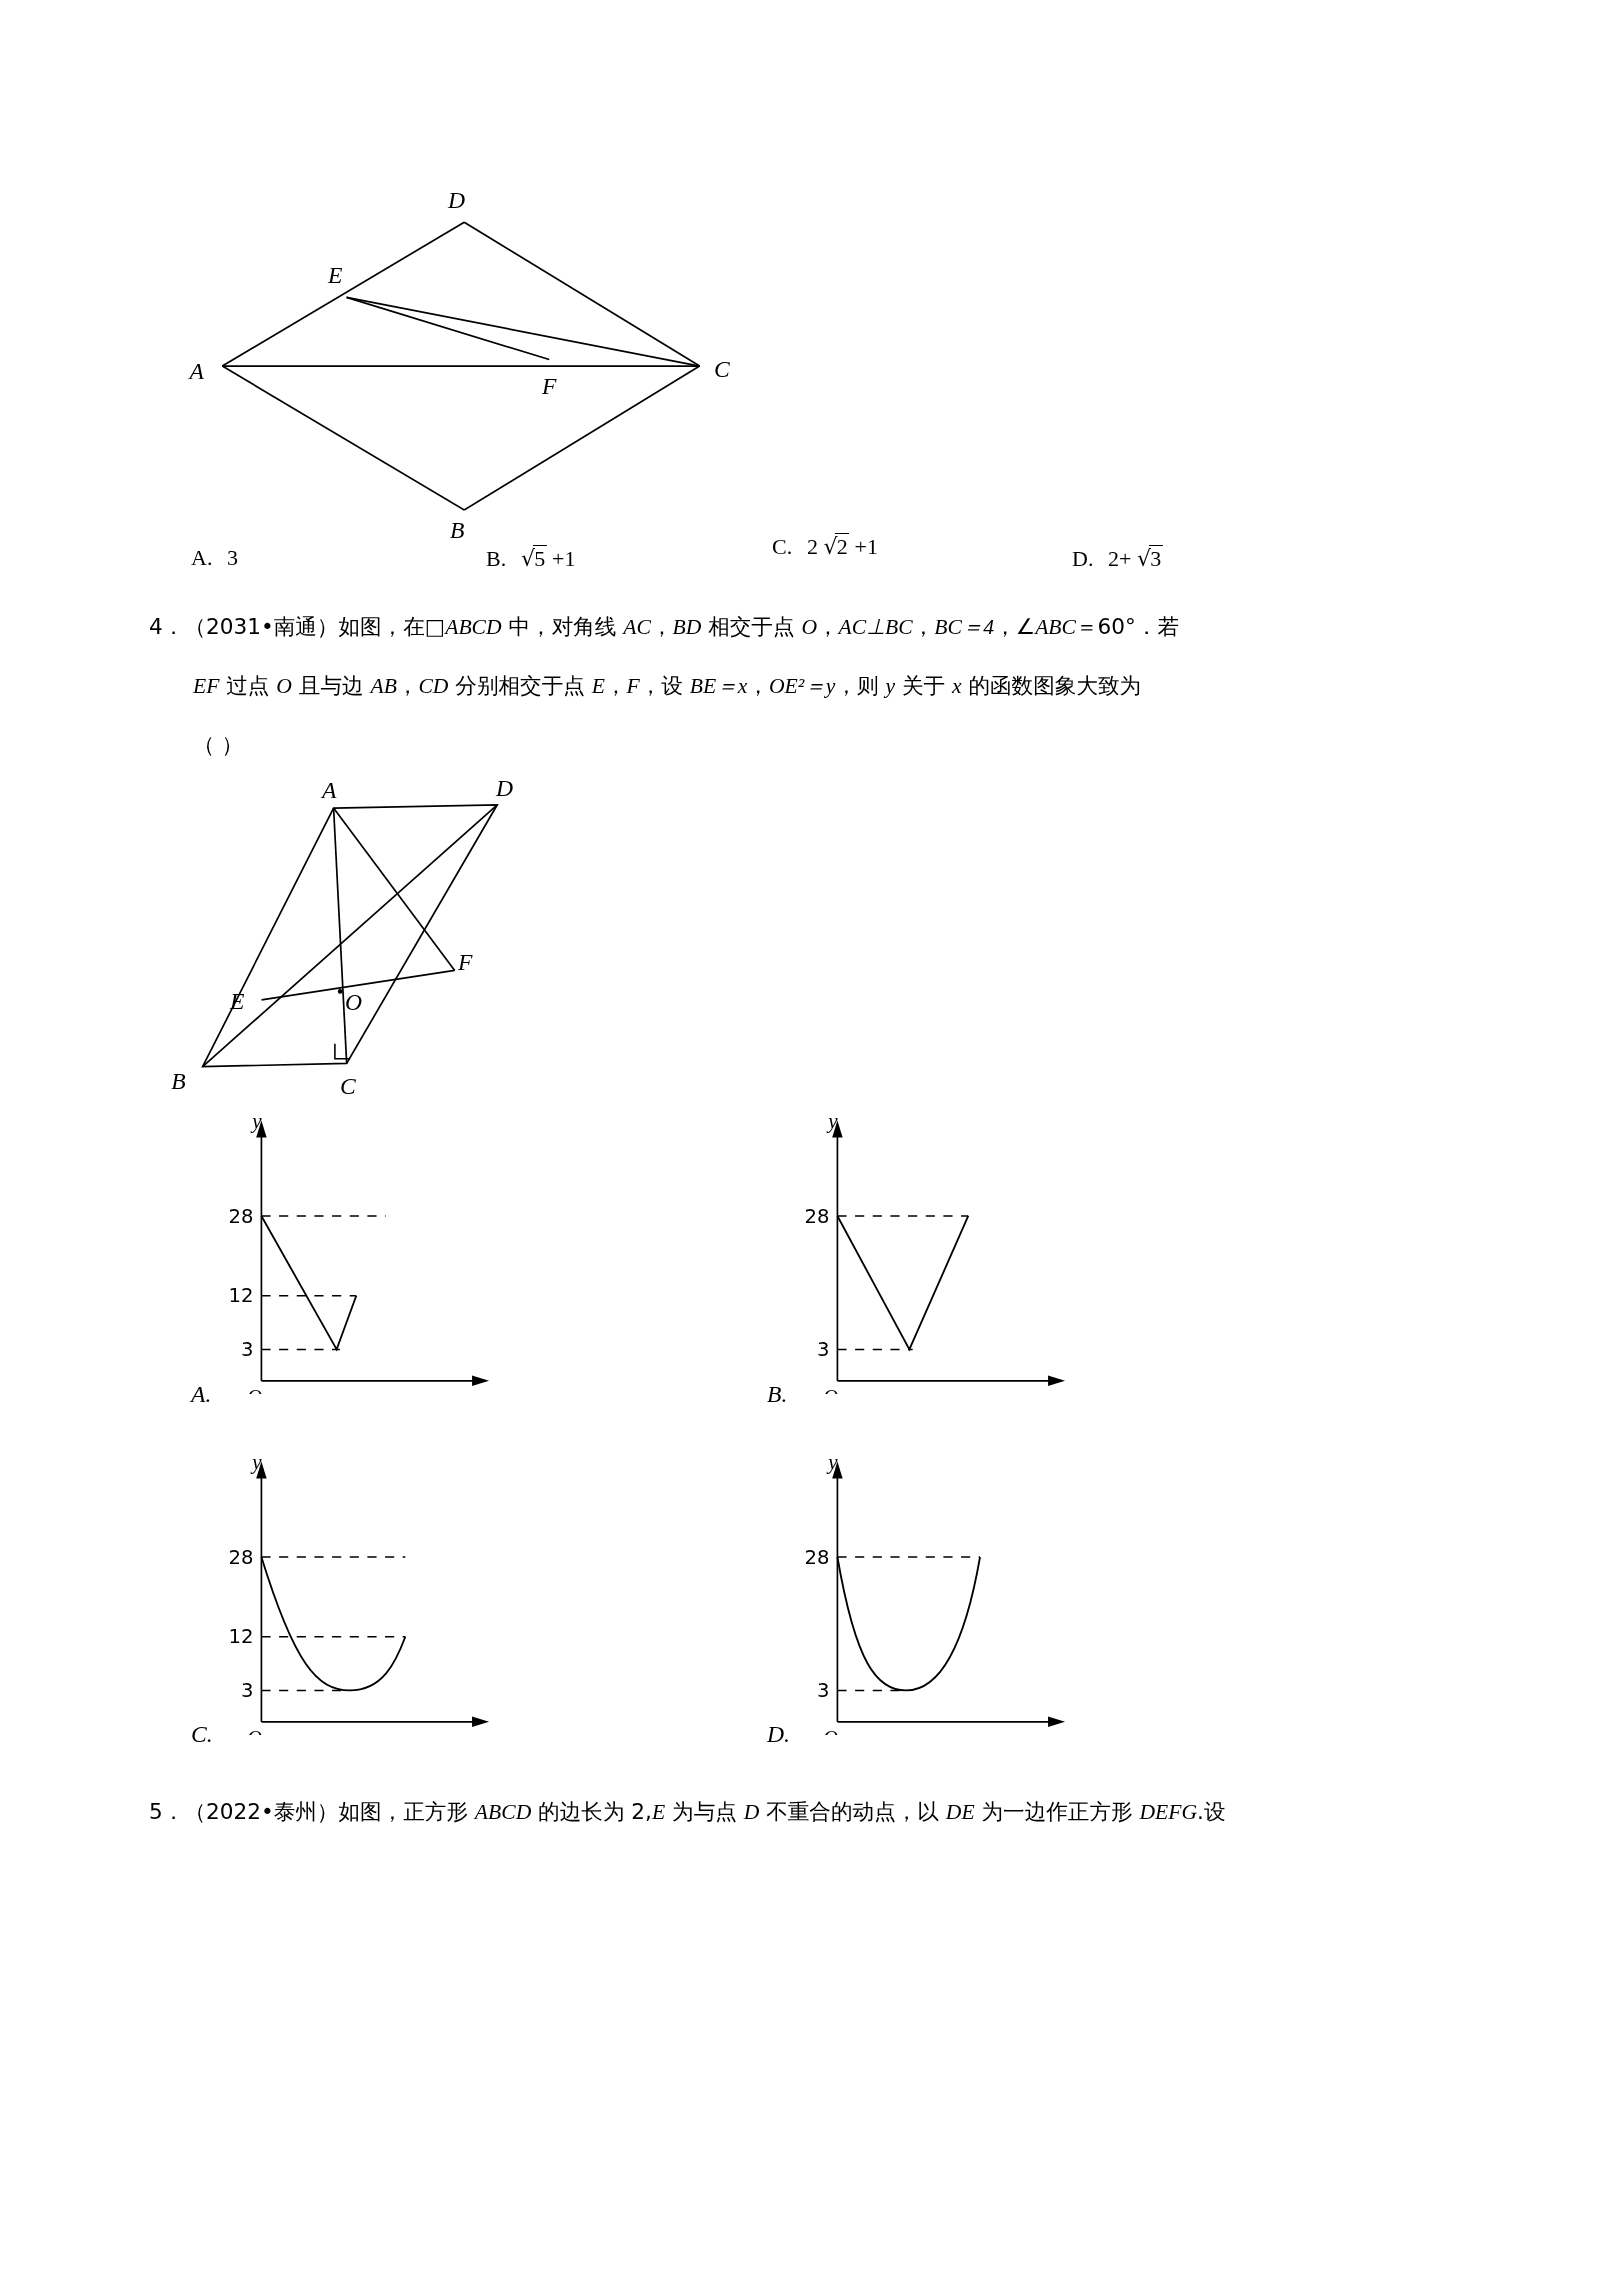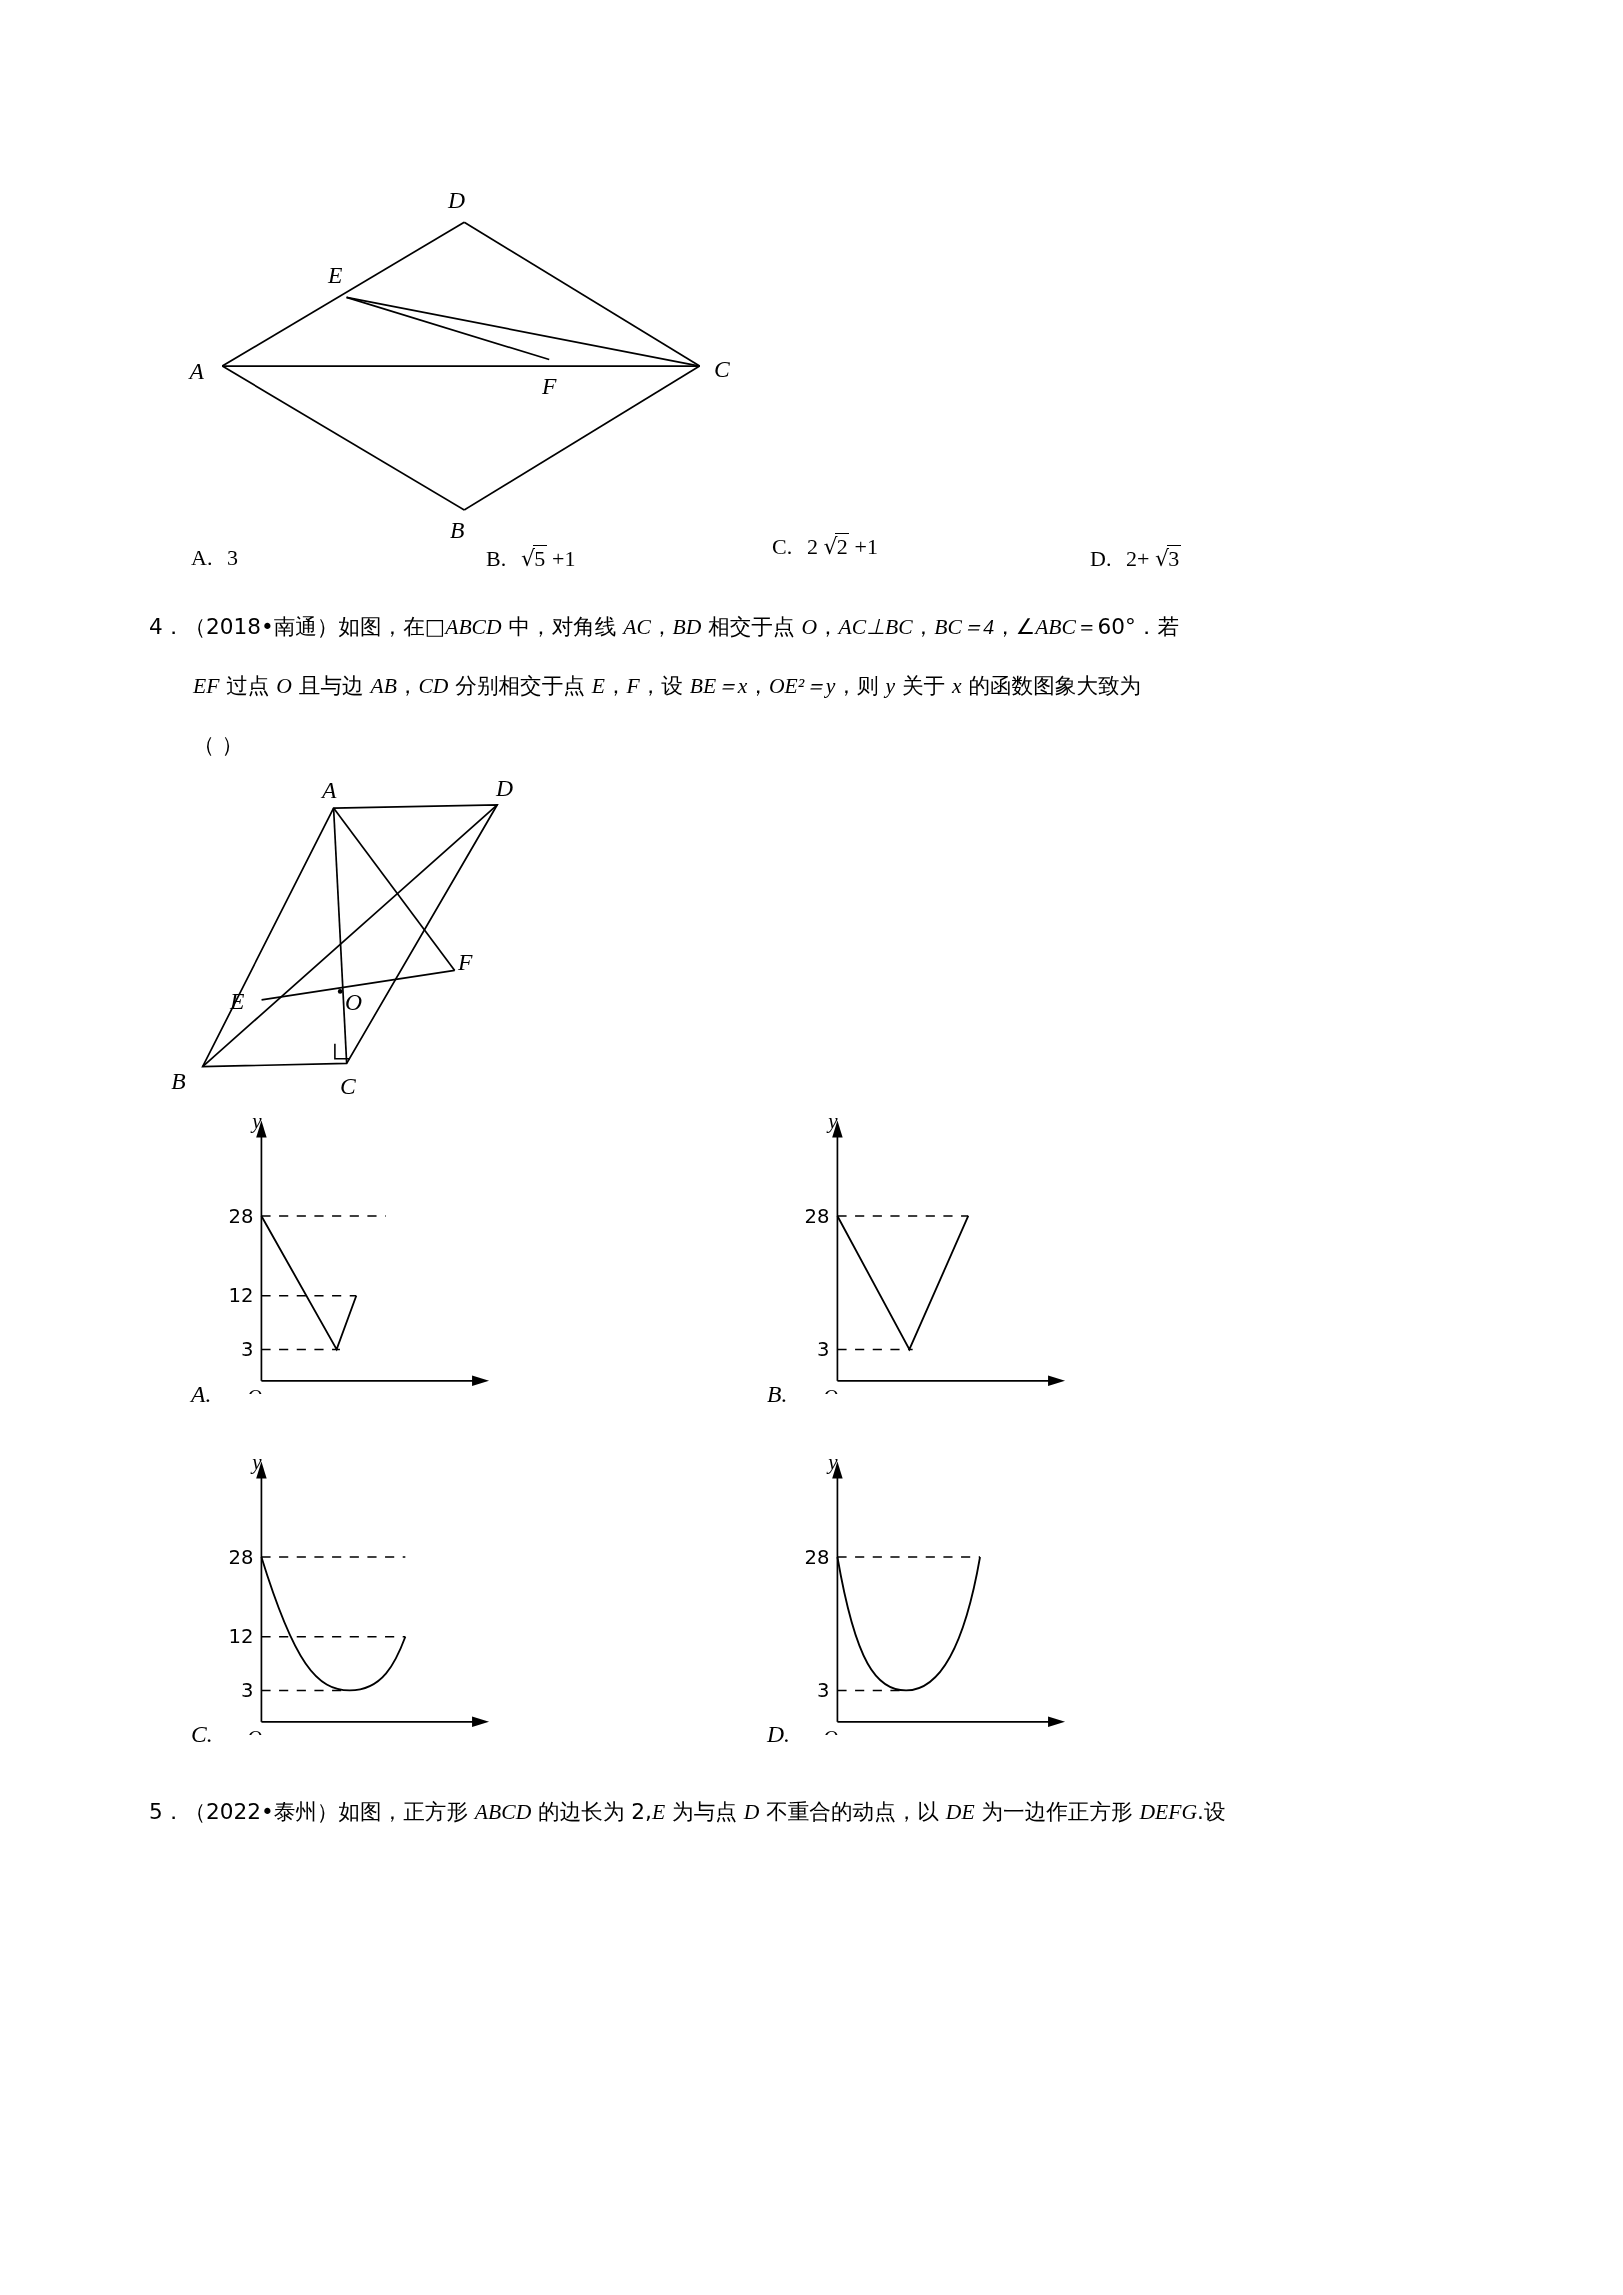--- a/index.html
+++ b/index.html
@@ -76,30 +76,30 @@
 
   <div class="optrow" style="left:772px;top:533px;">
     <span>C.</span>
     <span style="margin-left:9.2px;">2</span>
     <span class="rad">
       <span class="sign">√</span><span class="radc">2</span>
     </span>
     <span>+1</span>
   </div>
 
-  <div class="optrow" style="left:1072px;top:545px;margin-left:18px;">
+  <div class="optrow" style="left:1072px;top:545px;">
     <span>D.</span>
     <span style="margin-left:9.2px;">2+</span>
     <span class="rad">
       <span class="sign">√</span><span class="radc">3</span>
     </span>
   </div>
 
   <div class="para" style="left:149px;top:610px;">
-    <span>4．</span><span>（2018•南通）</span><span>如图，在□</span><span class="it">ABCD</span><span> 中，对角线 </span><span class="it">AC</span><span>，</span><span class="it">BD</span><span> 相交于点 </span><span class="it">O</span><span>，</span><span class="it">AC⊥BC</span><span>，</span><span class="it">BC＝4</span><span>，∠</span><span class="it">ABC</span><span>＝60°．若</span>
+    <span>4．</span><span>（2031•南通）</span><span>如图，在□</span><span class="it">ABCD</span><span> 中，对角线 </span><span class="it">AC</span><span>，</span><span class="it">BD</span><span> 相交于点 </span><span class="it">O</span><span>，</span><span class="it">AC⊥BC</span><span>，</span><span class="it">BC＝4</span><span>，∠</span><span class="it">ABC</span><span>＝60°．若</span>
   </div>
 
   <div class="para" style="left:193px;top:669px;">
     <span class="it">EF</span><span> 过点 </span><span class="it">O</span><span> 且与边 </span><span class="it">AB</span><span>，</span><span class="it">CD</span><span> 分别相交于点 </span><span class="it">E</span><span>，</span><span class="it">F</span><span>，设 </span><span class="it">BE＝x</span><span>，</span><span class="it">OE²＝y</span><span>，则 </span><span class="it">y</span><span> 关于 </span><span class="it">x</span><span> 的函数图象大致为</span>
   </div>
 
   <div class="para" style="left:193px;top:728px;">
     <span>（    ）</span>
   </div>
 

